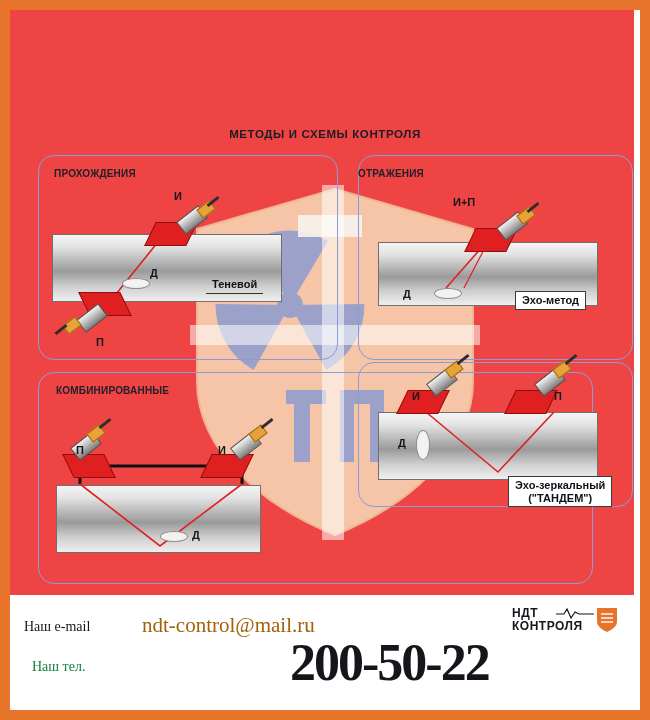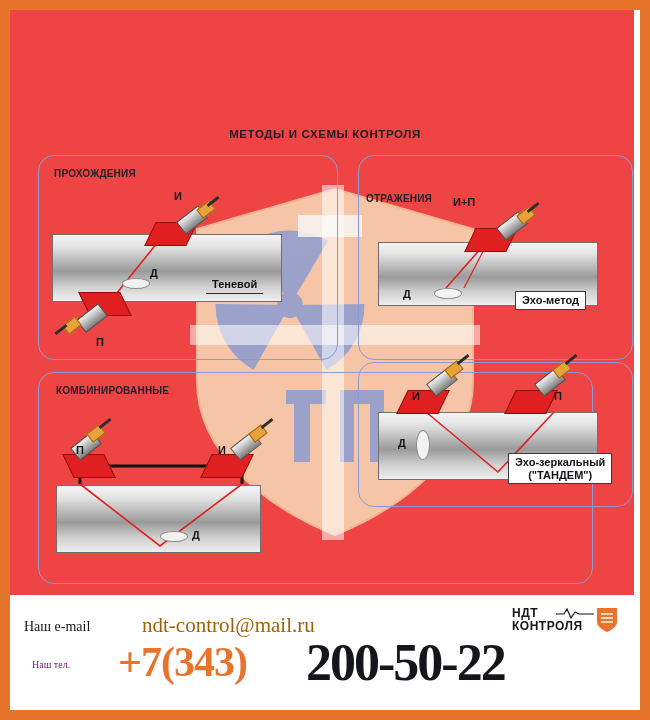--- a/index.html
+++ b/index.html
@@ -138,31 +138,31 @@
     font-size:14px;color:#15151c;
     font-family:"Liberation Serif", serif;
   }
   .email{
     position:absolute;left:132px;top:18px;
     font-size:21px;color:#a16207;
     font-family:Liberation Serif, serif;
   }
   .lbl-tel{
     position:absolute;left:22px;top:64px;
-    font-size:10px;color:#701a75;
+    font-size:14px;color:#15803d;
     font-family:"Liberation Serif", serif;
   }
   .code{
     position:absolute;left:108px;top:43px;
     font-size:42px;font-weight:bold;color:#e8742c;
     font-family:"Liberation Serif", serif;
     letter-spacing:-1px;
   }
   .num{
-    position:absolute;left:296px;top:38px;
+    position:absolute;left:280px;top:38px;
     font-size:52px;font-weight:bold;color:#15151c;
     font-family:"Liberation Serif", serif;
     letter-spacing:-2px;
   }
   .brand{
     position:absolute;left:502px;top:12px;width:120px;height:34px;
   }
   .brand-txt{
     position:absolute;left:0;top:0;
     font-size:12px;font-weight:bold;color:#15151c;
@@ -227,21 +227,21 @@
       <div class="tip" style="left:-6px;top:28px;width:14px;height:9px;transform:rotate(-38deg);"></div>
       <div class="cable" style="left:-16px;top:36px;width:14px;height:3px;transform:rotate(-38deg);"></div>
     </div>
     <div class="lab" style="left:86px;top:326px;">П</div>
 
     <div class="defect" style="left:112px;top:268px;width:26px;height:9px;"></div>
     <div class="lab" style="left:140px;top:257px;">Д</div>
     <div class="callout plain" style="left:196px;top:266px;border-bottom:1px solid #303030;">Теневой</div>
 
     <div class="panel" id="panel-refl"></div>
-    <div class="panel-label" style="left:356px;top:158px;margin-top:25px;">ОТРАЖЕНИЯ</div>
+    <div class="panel-label" style="left:348px;top:158px;">ОТРАЖЕНИЯ</div>
 
     <div class="block" style="left:368px;top:232px;width:220px;height:64px;"></div>
     <svg style="position:absolute;left:368px;top:206px;width:230px;height:110px;">
       <line x1="112" y1="22" x2="68" y2="72" stroke="#e02020" stroke-width="1.6"></line>
       <line x1="112" y1="22" x2="86" y2="72" stroke="#e02020" stroke-width="1.2"></line>
     </svg>
     <div class="probe" style="left:460px;top:202px;width:70px;height:42px;">
       <div class="wedge" style="left:0;top:16px;width:40px;height:22px;transform:skewX(-26deg);"></div>
       <div class="barrel" style="left:28px;top:6px;width:26px;height:14px;transform:rotate(-38deg);"></div>
       <div class="tip" style="left:48px;top:-2px;width:14px;height:9px;transform:rotate(-38deg);"></div>
@@ -300,31 +300,30 @@
 
     <div class="probe" style="left:500px;top:350px;width:70px;height:52px;">
       <div class="wedge" style="left:0;top:30px;width:40px;height:22px;transform:skewX(-26deg);"></div>
       <div class="barrel" style="left:26px;top:14px;width:26px;height:14px;transform:rotate(-38deg);"></div>
       <div class="tip" style="left:44px;top:4px;width:14px;height:9px;transform:rotate(-38deg);"></div>
       <div class="cable" style="left:54px;top:-2px;width:14px;height:3px;transform:rotate(-38deg);"></div>
     </div>
     <div class="lab" style="left:544px;top:380px;">П</div>
     <div class="defect" style="left:406px;top:420px;width:12px;height:28px;"></div>
     <div class="lab" style="left:388px;top:427px;">Д</div>
-    <div class="callout" style="left:498px;top:443px;">
+    <div class="callout" style="left:498px;top:466px;">
       <span>Эхо-зеркальный</span><br>
       <span>("ТАНДЕМ")</span>
     </div>
   </div>
 
   <div class="footer">
     <div class="lbl-email">Наш e-mail</div>
     <div class="email">ndt-control@mail.ru</div>
     <div class="lbl-tel">Наш тел.</div>
-    <div class="code">+7(343)</div>
     <div class="num">200-50-22</div>
 
     <div class="brand">
       <div class="brand-txt">
         <span>НДТ</span><br>
         <span>КОНТРОЛЯ</span>
       </div>
       <svg class="brand-mark" viewBox="0 0 22 26">
         <path d="M1 1 L21 1 L21 15 C21 21 11 25 11 25 C11 25 1 21 1 15 Z" fill="#e8742c"></path>
         <g stroke="#ffffff" stroke-width="1.4" fill="none">

